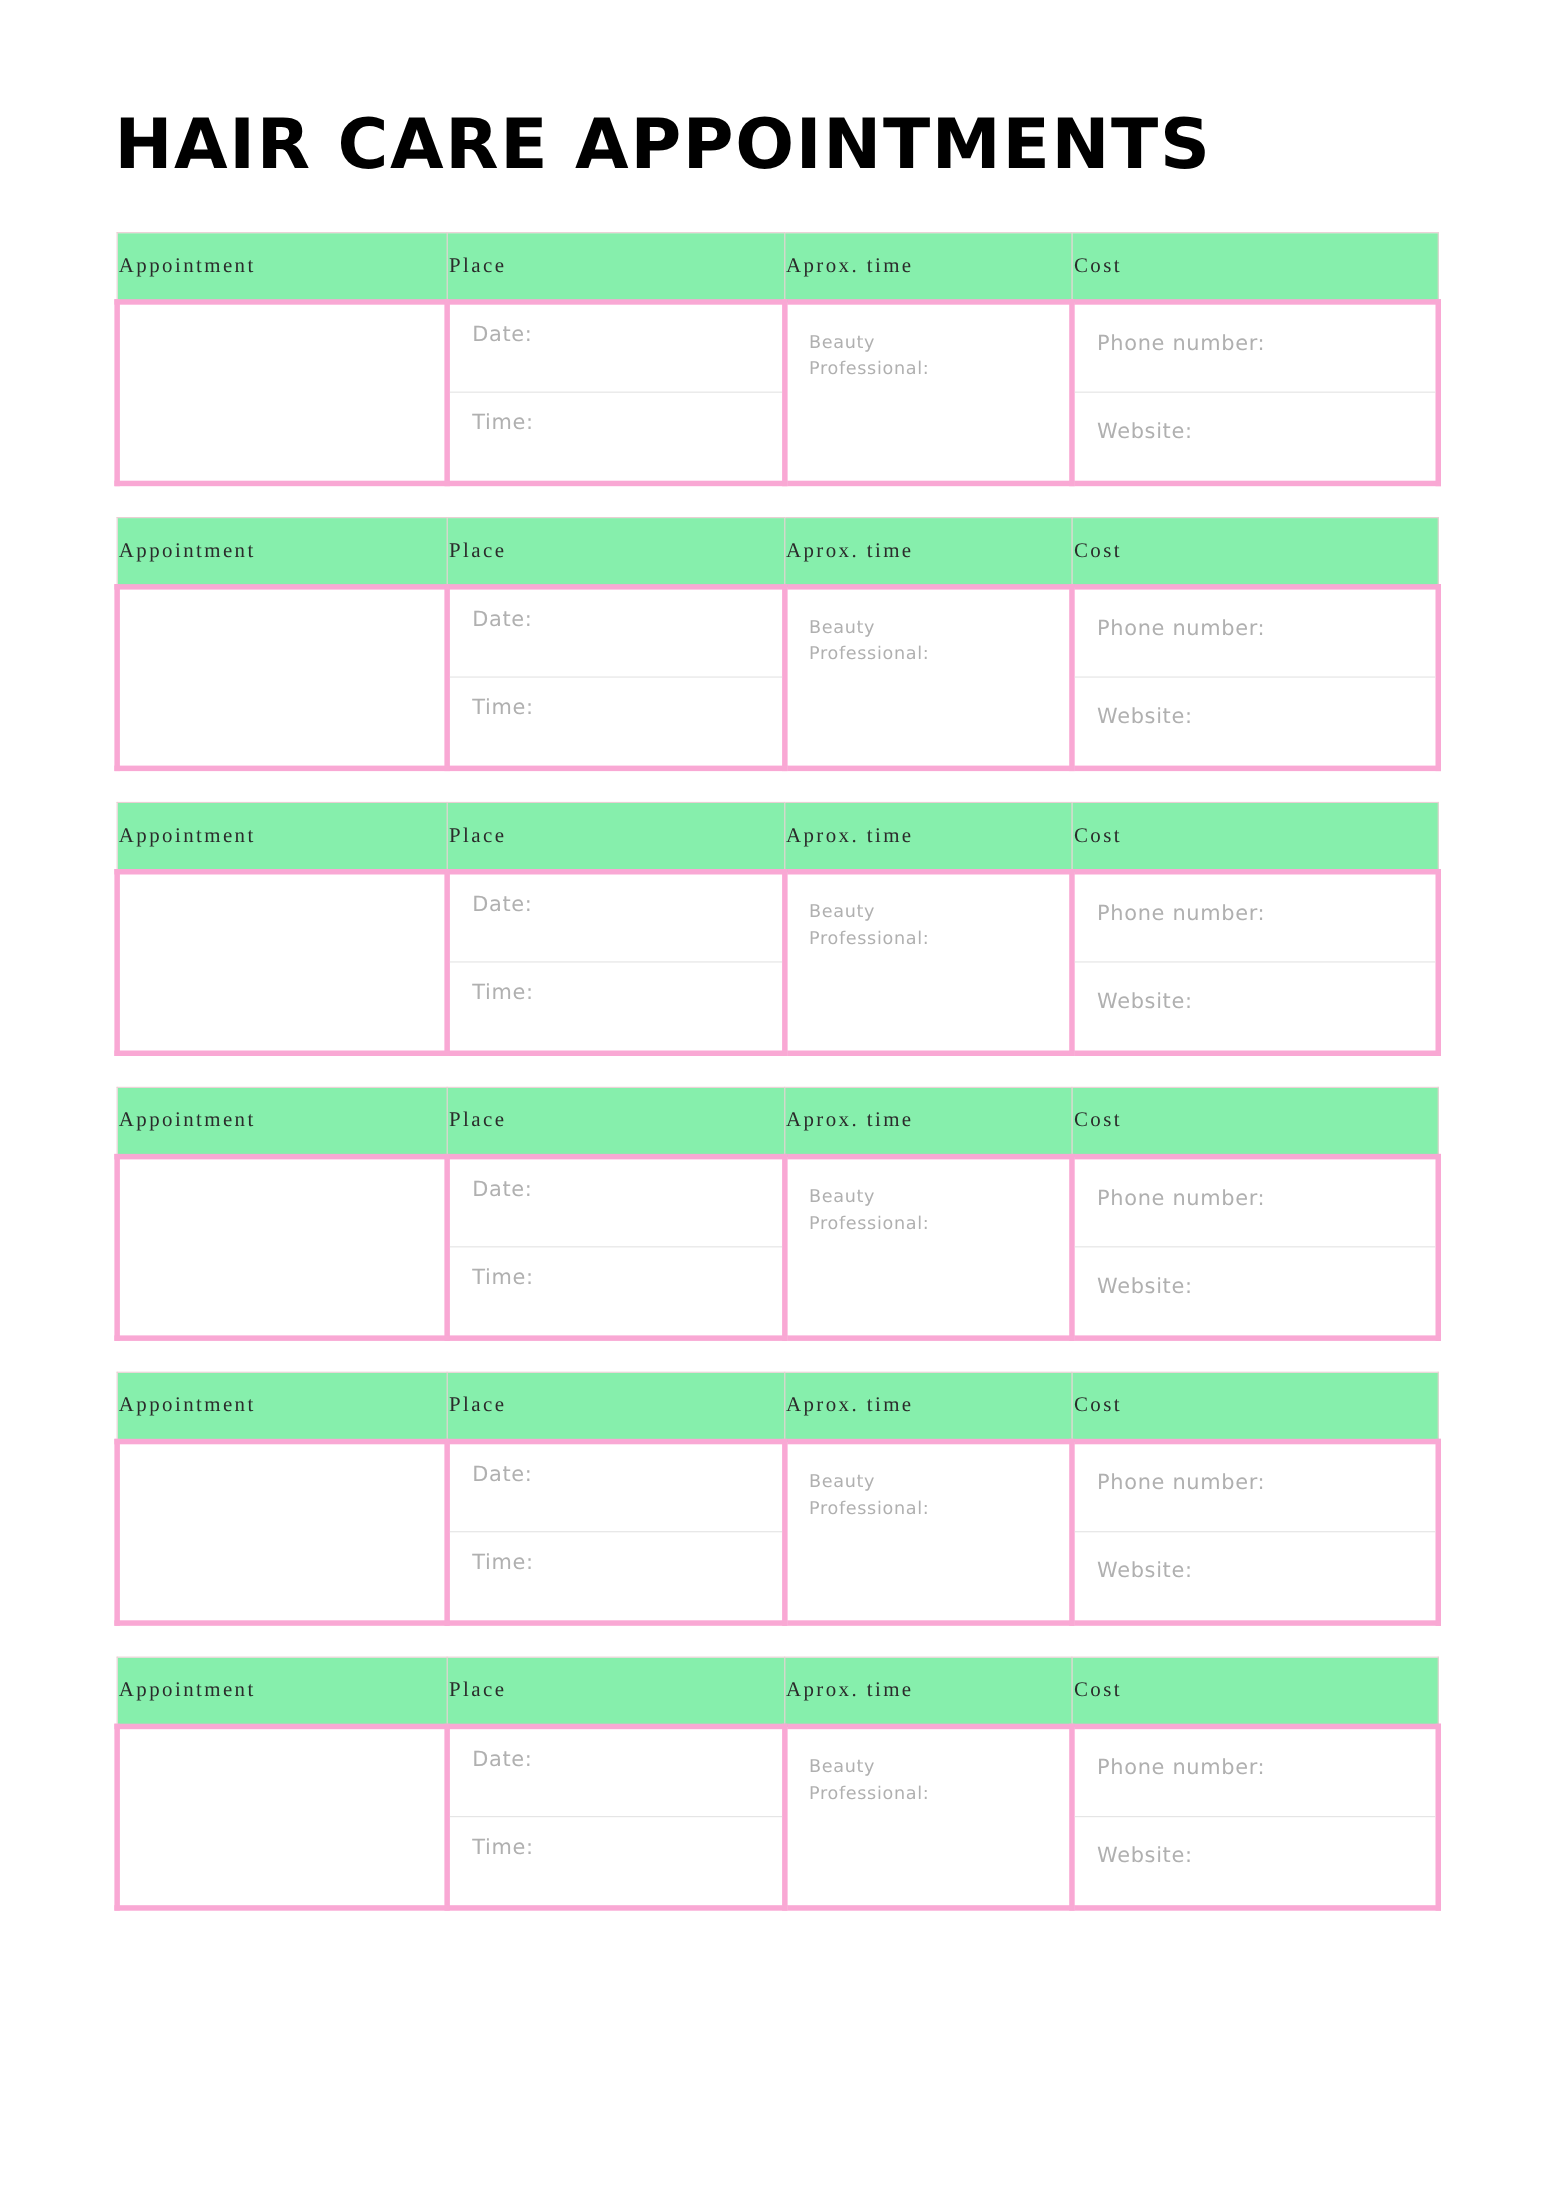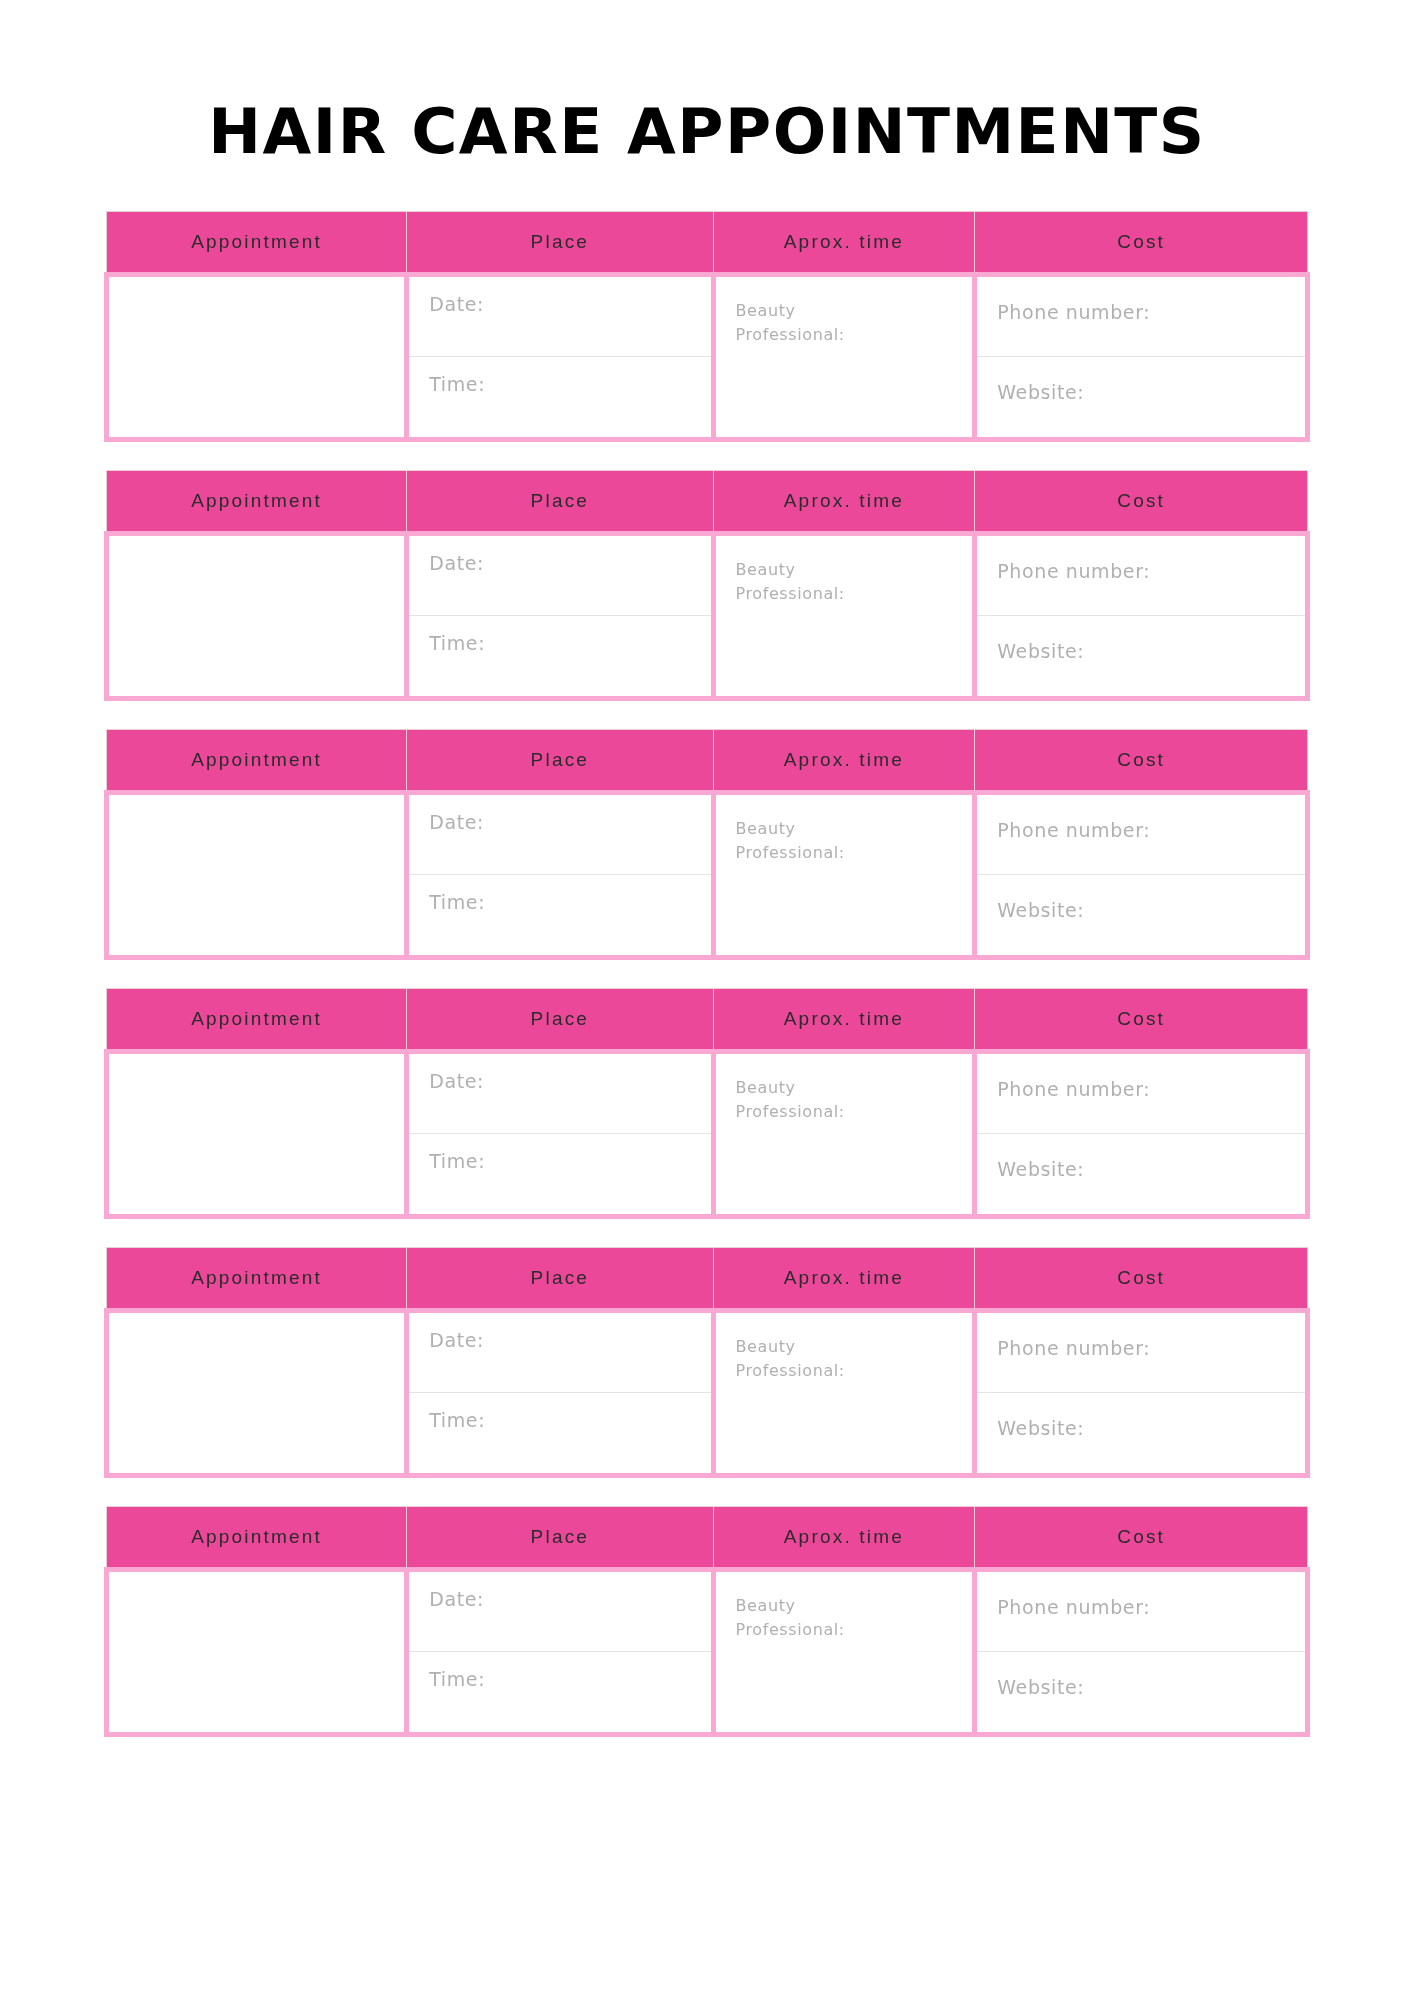--- a/index.html
+++ b/index.html
@@ -20,47 +20,46 @@
     box-sizing: border-box;
     padding: 100px 104px 0 104px;
     position: relative;
   }
   .page-title {
     font-family: "DejaVu Sans", sans-serif;
     font-weight: bold;
     font-size: 63px;
     letter-spacing: 1.5px;
     color: #000000;
-    text-align: center;
+    text-align: left;
     margin: 0 0 48px 0;
     line-height: 1.0;
   }
   .block {
     margin-bottom: 28px;
   }
   table.appt {
     width: 100%;
     border-collapse: collapse;
     table-layout: fixed;
   }
   table.appt col.c1 { width: 25.0%; }
   table.appt col.c2 { width: 25.5%; }
   table.appt col.c3 { width: 21.8%; }
   table.appt col.c4 { width: 27.7%; }
 
   .hdr td {
-    background: #ec4899;
+    background: #86efac;
     border: 1px solid #e9cfd3;
     height: 58px;
-    text-align: center;
     vertical-align: middle;
     font-size: 19px;
     letter-spacing: 2.2px;
     color: #2b2b2b;
-    font-family: Liberation Sans, sans-serif;
+    font-family: Liberation Serif, serif;
   }
   .body-row td {
     border: 5px solid #f9a8d4;
     vertical-align: top;
     padding: 0;
     height: 160px;
   }
   .cell-empty {
     height: 100%;
   }

